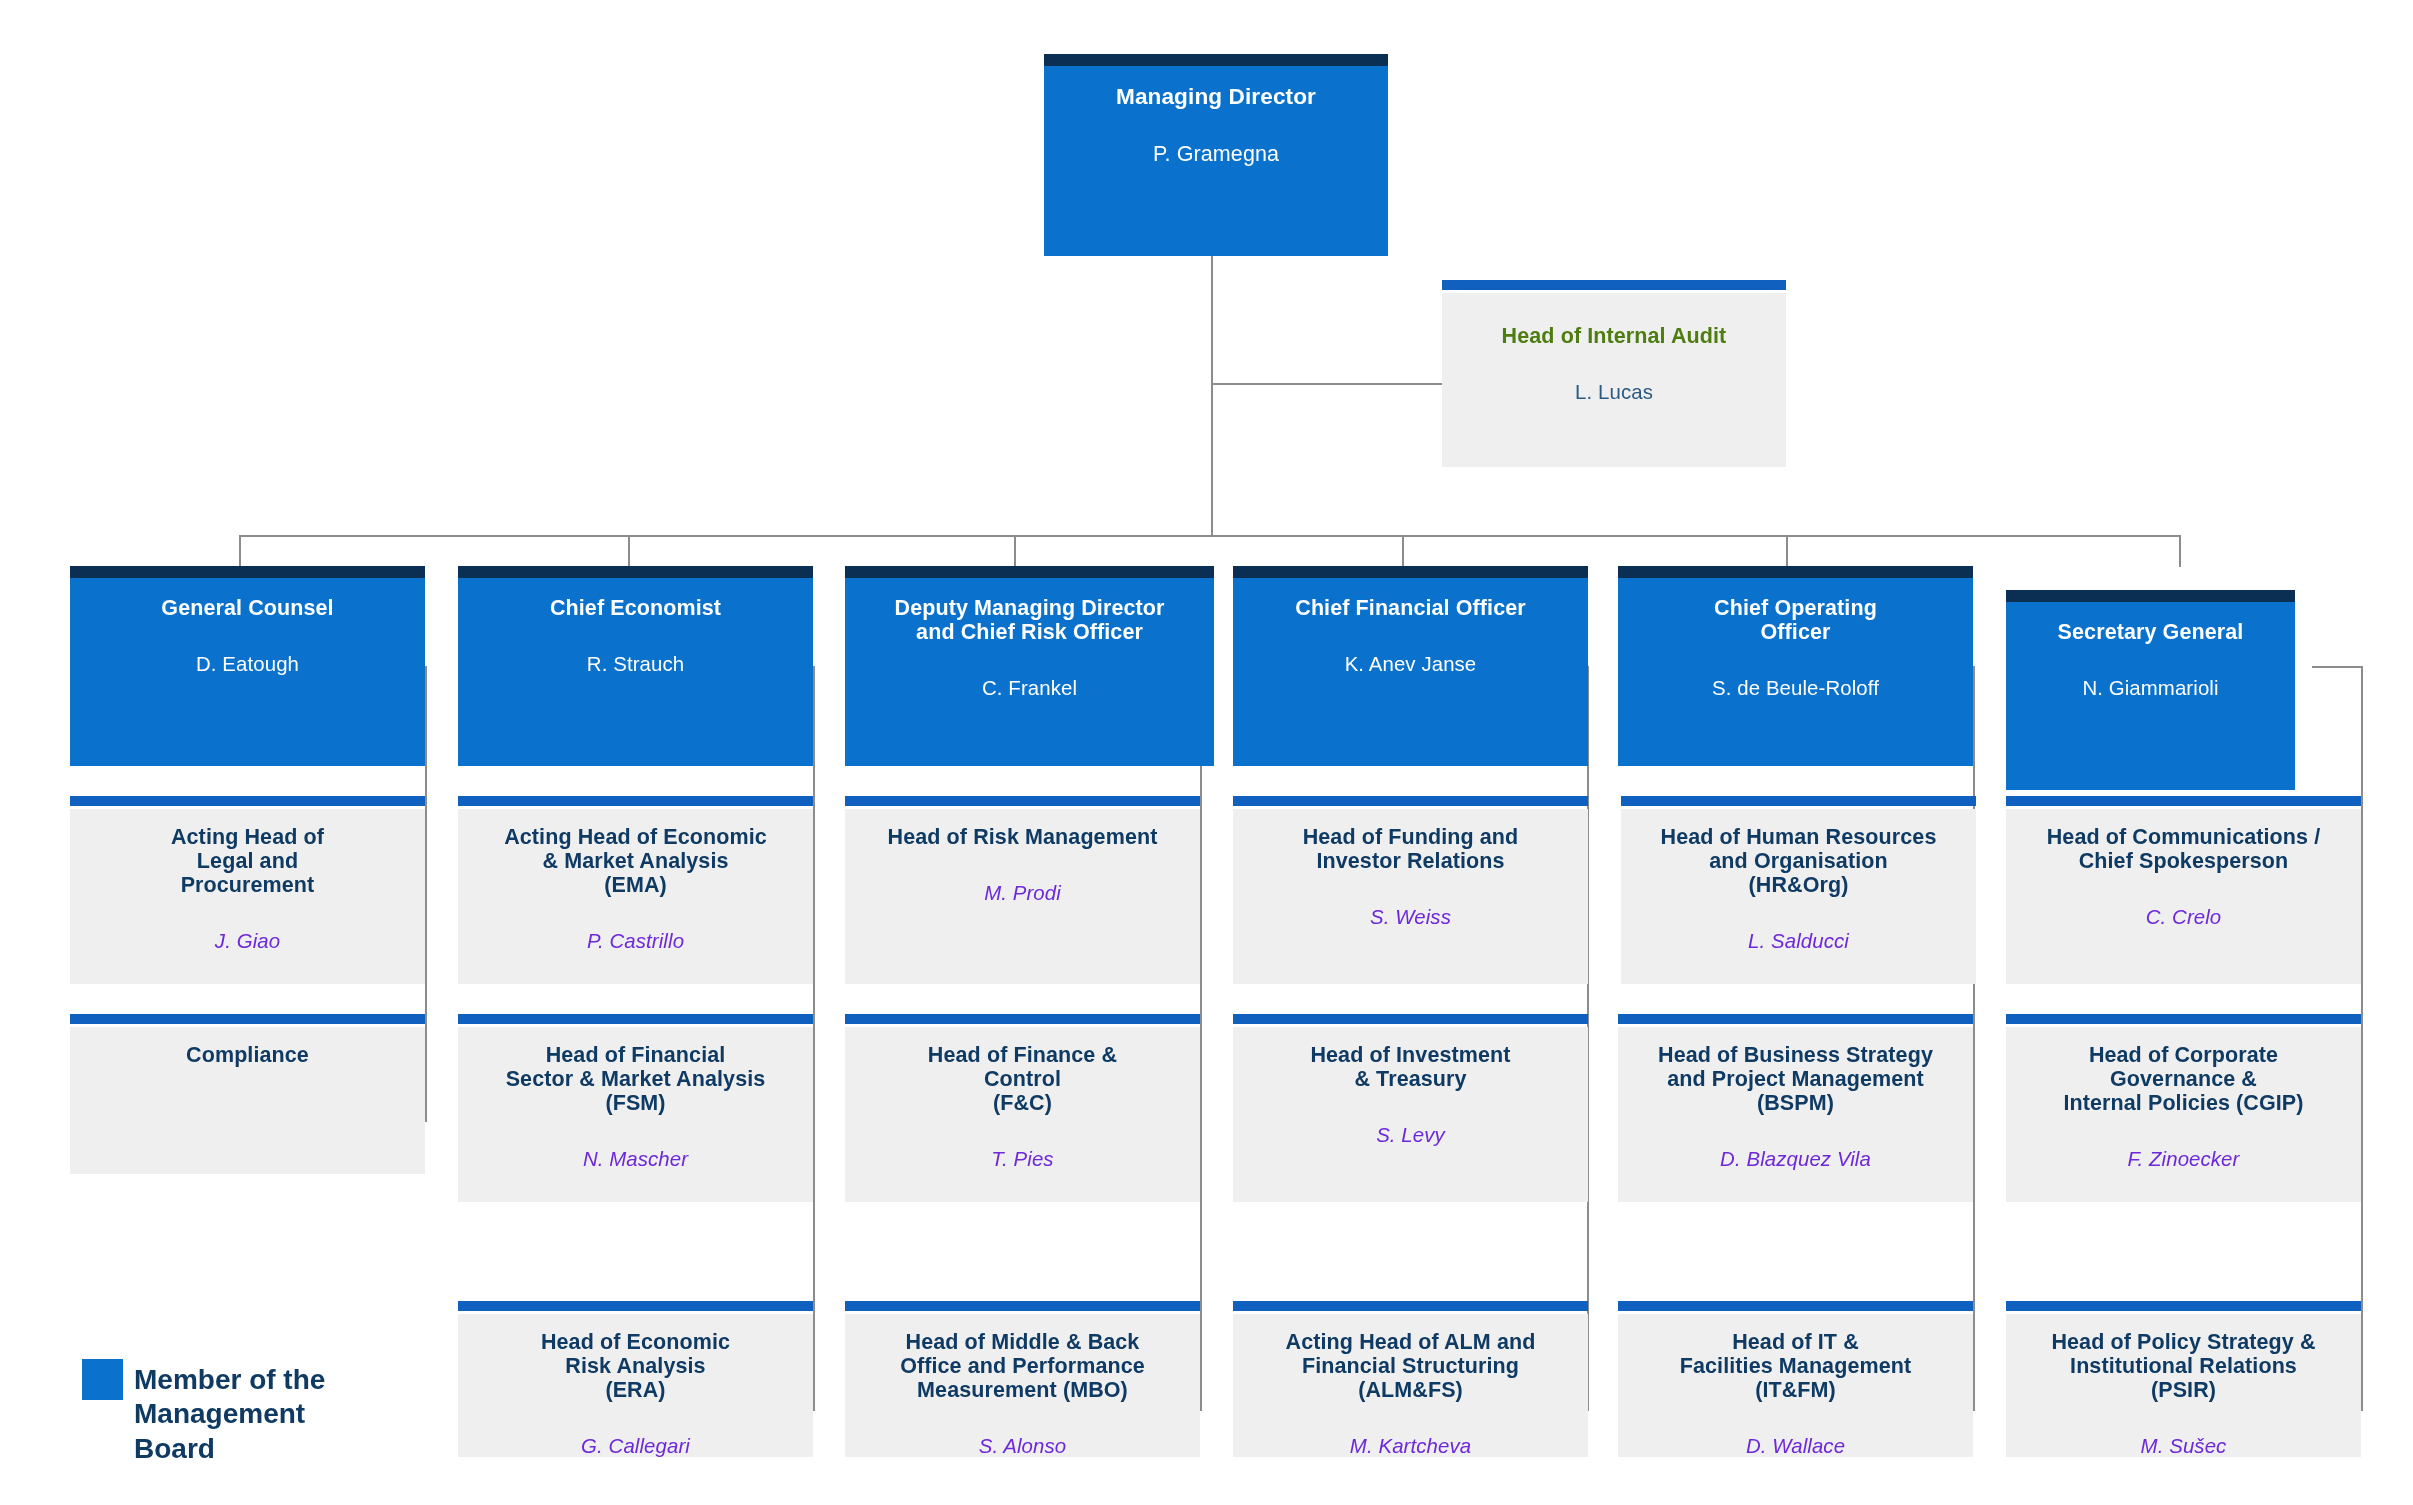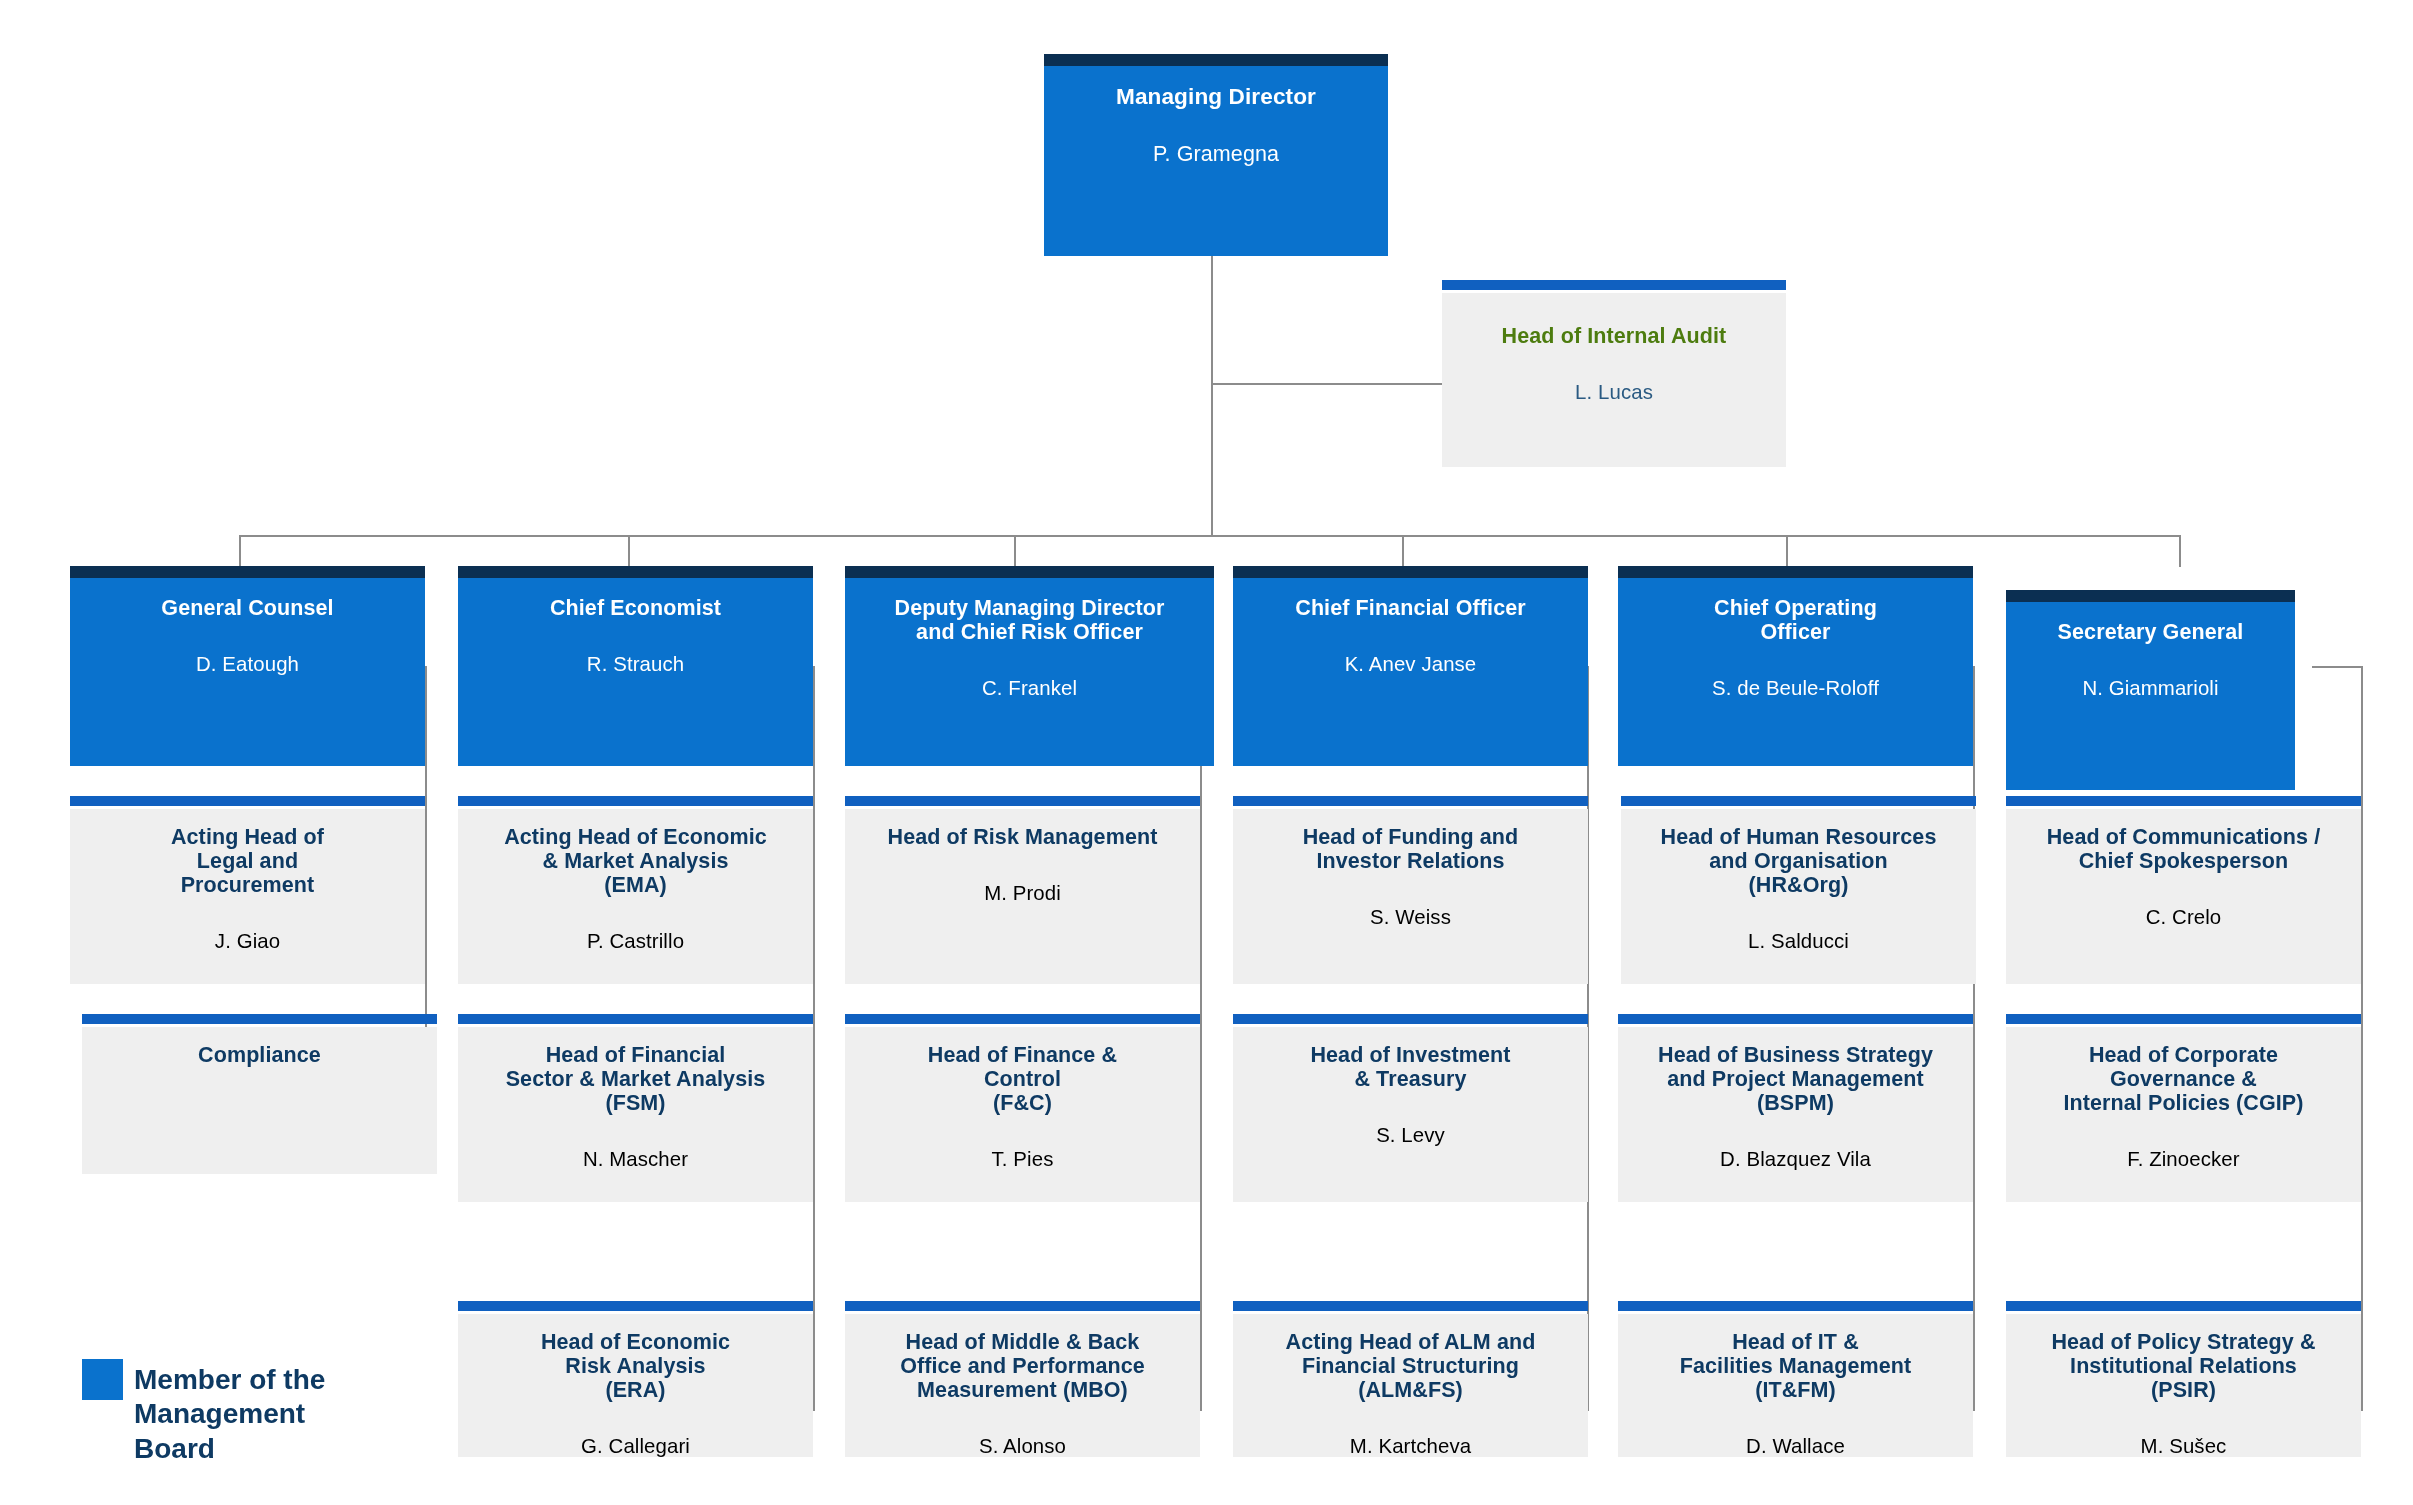--- a/index.html
+++ b/index.html
@@ -26,21 +26,21 @@
   
   .node.primary .cap{height:12px;background:#0b2f52;}
   .node.primary .body{top:12px;bottom:0;background:#0a72cd;padding-top:18.3px;}
   .node.primary .title{color:#ffffff;font-weight:bold;}
   .node.primary .person{color:#ffffff;font-weight:normal;}
 
   
   .node.secondary .cap{height:9.7px;background:#1060c0;}
   .node.secondary .body{top:13px;bottom:0;background:#efefef;padding-top:16px;}
   .node.secondary .title{color:#0e3a63;font-weight:bold;}
-  .node.secondary .person{color:#000000;font-weight:normal;}
+  .node.secondary .person{color:#6d28d9;font-weight:normal;font-style:italic;}
 
   
   .node.audit .cap{height:9.7px;background:#1060c0;}
   .node.audit .body{top:13px;bottom:0;background:#efefef;padding-top:31px;}
   .node.audit .title{color:#4d7c0f;font-weight:bold;}
   .node.audit .person{color:#2a5a82;font-weight:normal;}
 
   .title{font-size:21.5px;line-height:1.12;white-space:pre-line;letter-spacing:0.1px;}
   .person{font-size:20.4px;line-height:1.18;white-space:pre-line;letter-spacing:0.1px;}
 
@@ -125,21 +125,21 @@
       <div class="person">J. Giao</div>
     </div>
   </div>
   <div class="node primary" style="left:70px;top:566px;width:355px;height:200px;">
     <div class="cap"></div>
     <div class="body">
       <div class="title">General Counsel</div>
       <div class="person">D. Eatough</div>
     </div>
   </div>
-  <div class="node secondary" style="left:82px;top:1014px;width:355px;height:160px;">
+  <div class="node secondary" style="left:70px;top:1014px;width:355px;height:160px;">
     <div class="cap"></div>
     <div class="body">
       <div class="title">Compliance</div>
       <div class="person"></div>
     </div>
   </div>
 
   <div class="node primary" style="left:458px;top:566px;width:355px;height:200px;">
     <div class="cap"></div>
     <div class="body">

